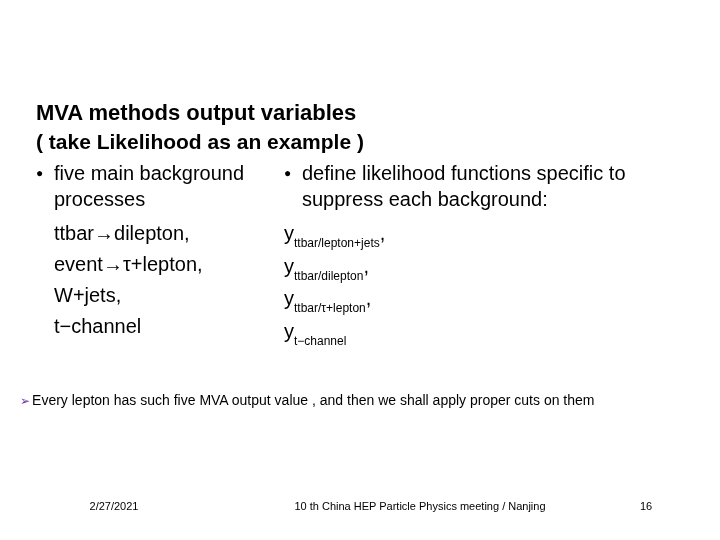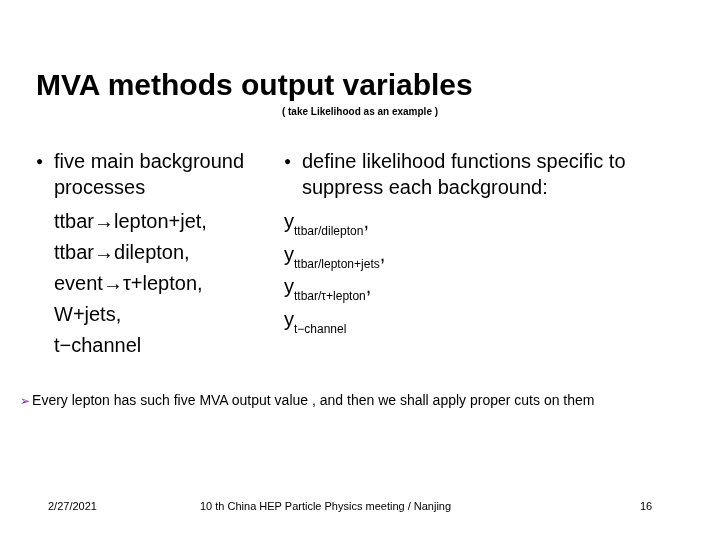--- a/index.html
+++ b/index.html
@@ -1,64 +1,63 @@
 <!DOCTYPE html>
 <html><head>
 <meta charset="utf-8">
 <style>
   * { margin: 0; padding: 0; box-sizing: border-box; }
   html, body { width: 720px; height: 540px; background: #fff; font-family: Arial, Helvetica, sans-serif; color: #000; overflow: hidden; }
   .slide { position: relative; width: 720px; height: 540px; padding: 68px 36px 0 36px; }
-  .title { font-size: 30px; font-weight: bold; margin-bottom: 4px; }
-  .subtitle { font-size: 10px; font-weight: bold; margin-bottom: 31px; text-align: center; }
+  .title { font-size: 22px; font-weight: bold; margin-bottom: 4px; margin-top: 32px; }
+  .subtitle { font-size: 21px; font-weight: bold; margin-bottom: 6px; }
   .columns { display: flex; gap: 8px; }
   .col-left { width: 240px; }
   .col-right { flex: 1; }
   .bullet-row { display: flex; align-items: flex-start; font-size: 20px; line-height: 1.3; }
   .bullet { width: 18px; flex: 0 0 18px; font-size: 12px; line-height: 26px; }
   .intro { margin-bottom: 6px; }
   .list-item { font-size: 20px; line-height: 1.55; padding-left: 18px; }
   .yvar { font-size: 20px; line-height: 1.55; }
   .yvar .sub { font-size: 12px; vertical-align: sub; position: relative; top: 2px; }
   .note { position: absolute; left: 20px; top: 392px; font-size: 14px; }
   .note .tri { color: #7030a0; font-size: 12px; margin-right: 2px; }
   .footer { position: absolute; left: 0; right: 0; bottom: 28px; display: flex; font-size: 11px; color: #000; }
-  .footer-left { width: 200px; padding-left: 48px; }
-  .footer-center { flex: 1; }
+  .footer-left { width: 200px; padding-left: 28px; text-align: center; }
+  .footer-center { flex: 1; text-align: center; }
   .footer-right { width: 80px; padding-right: 40px; }
 </style>
 </head>
 <body>
 
 <div class="slide">
 
   <div class="title">MVA methods output variables</div>
   <div class="subtitle">( take Likelihood as an example )</div>
 
   <div class="columns">
 
     <div class="col-left">
       <div class="bullet-row intro">
         <span class="bullet">●</span>
         <span>five main background processes</span>
       </div>
-      <div class="list-item">ttbar→lepton+jet,</div>
       <div class="list-item">ttbar→dilepton,</div>
       <div class="list-item">event→τ+lepton,</div>
       <div class="list-item">W+jets,</div>
       <div class="list-item">t−channel</div>
     </div>
 
     <div class="col-right">
       <div class="bullet-row intro">
         <span class="bullet">●</span>
         <span>define likelihood functions specific to suppress each background:</span>
       </div>
+      <div class="yvar">y<span class="sub">ttbar/lepton+jets</span><span>,</span></div>
       <div class="yvar">y<span class="sub">ttbar/dilepton</span><span>,</span></div>
-      <div class="yvar">y<span class="sub">ttbar/lepton+jets</span><span>,</span></div>
       <div class="yvar">y<span class="sub">ttbar/τ+lepton</span><span>,</span></div>
       <div class="yvar">y<span class="sub">t−channel</span><span></span></div>
     </div>
 
   </div>
 
   <div class="note">
     <span class="tri">➢</span><span>Every</span><span> lepton has such five MVA output value , and then we shall apply proper cuts on them</span>
   </div>
 

